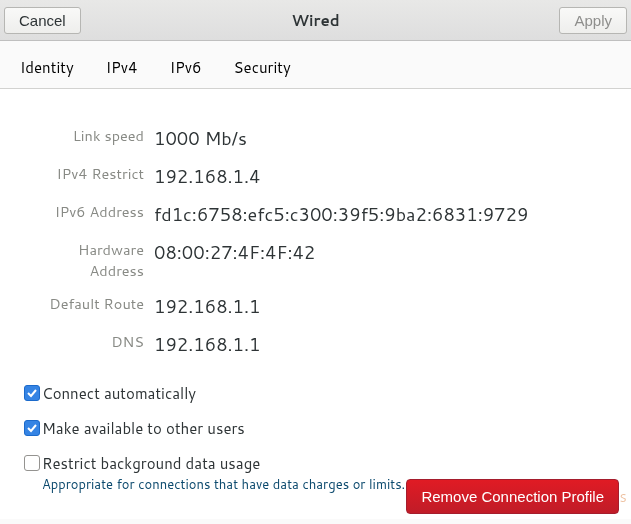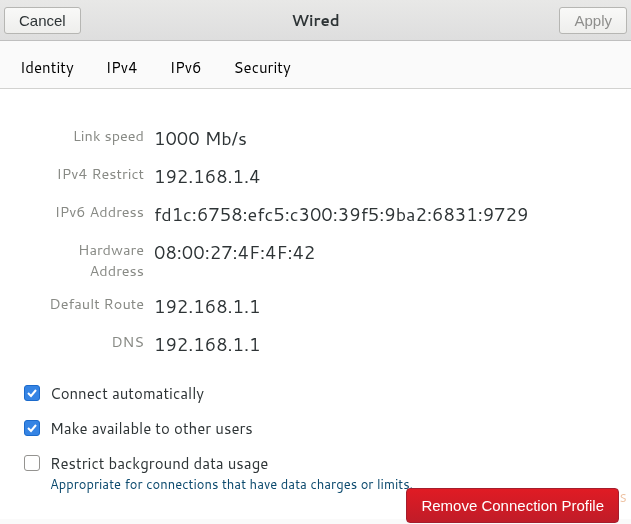--- a/index.html
+++ b/index.html
@@ -84,21 +84,21 @@
     padding-right: 10px;
   }
   .row .val {
     color: #2e3436;
     font-size: 18px;
   }
   .checks { margin-top: 26px; }
   .checkrow {
     display: flex;
     align-items: flex-start;
-    gap: 10px;
+    gap: 2px;
     margin-bottom: 14px;
   }
   .chk {
     width: 16px; height: 16px;
     border: 1px solid #949390;
     border-radius: 3px;
     margin-top: 2px;
     display: flex;
     align-items: center;
     justify-content: center;
@@ -108,21 +108,21 @@
   .chk.on {
     background: #3584e4;
     border-color: #1b6acb;
   }
   .chk.on svg { display: block; }
   .chk svg { display: none; width: 12px; height: 12px; }
   .chk-lbl { color: #2e3436; font-size: 15px; }
   .chk-sub { color: #0c4a6e; font-size: 13px; margin-top: 1px; text-align: right; }
   .footer {
     position: absolute;
-    bottom: 1px;
+    bottom: 10px;
     right: 12px;
   }
   .danger-btn {
     background: #c01c28;
     background: linear-gradient(#e01b24, #c01c28);
     border: 1px solid #a51d2d;
     color: #ffffff;
     border-radius: 4px;
     padding: 8px 14px;
     font-size: 15px;

